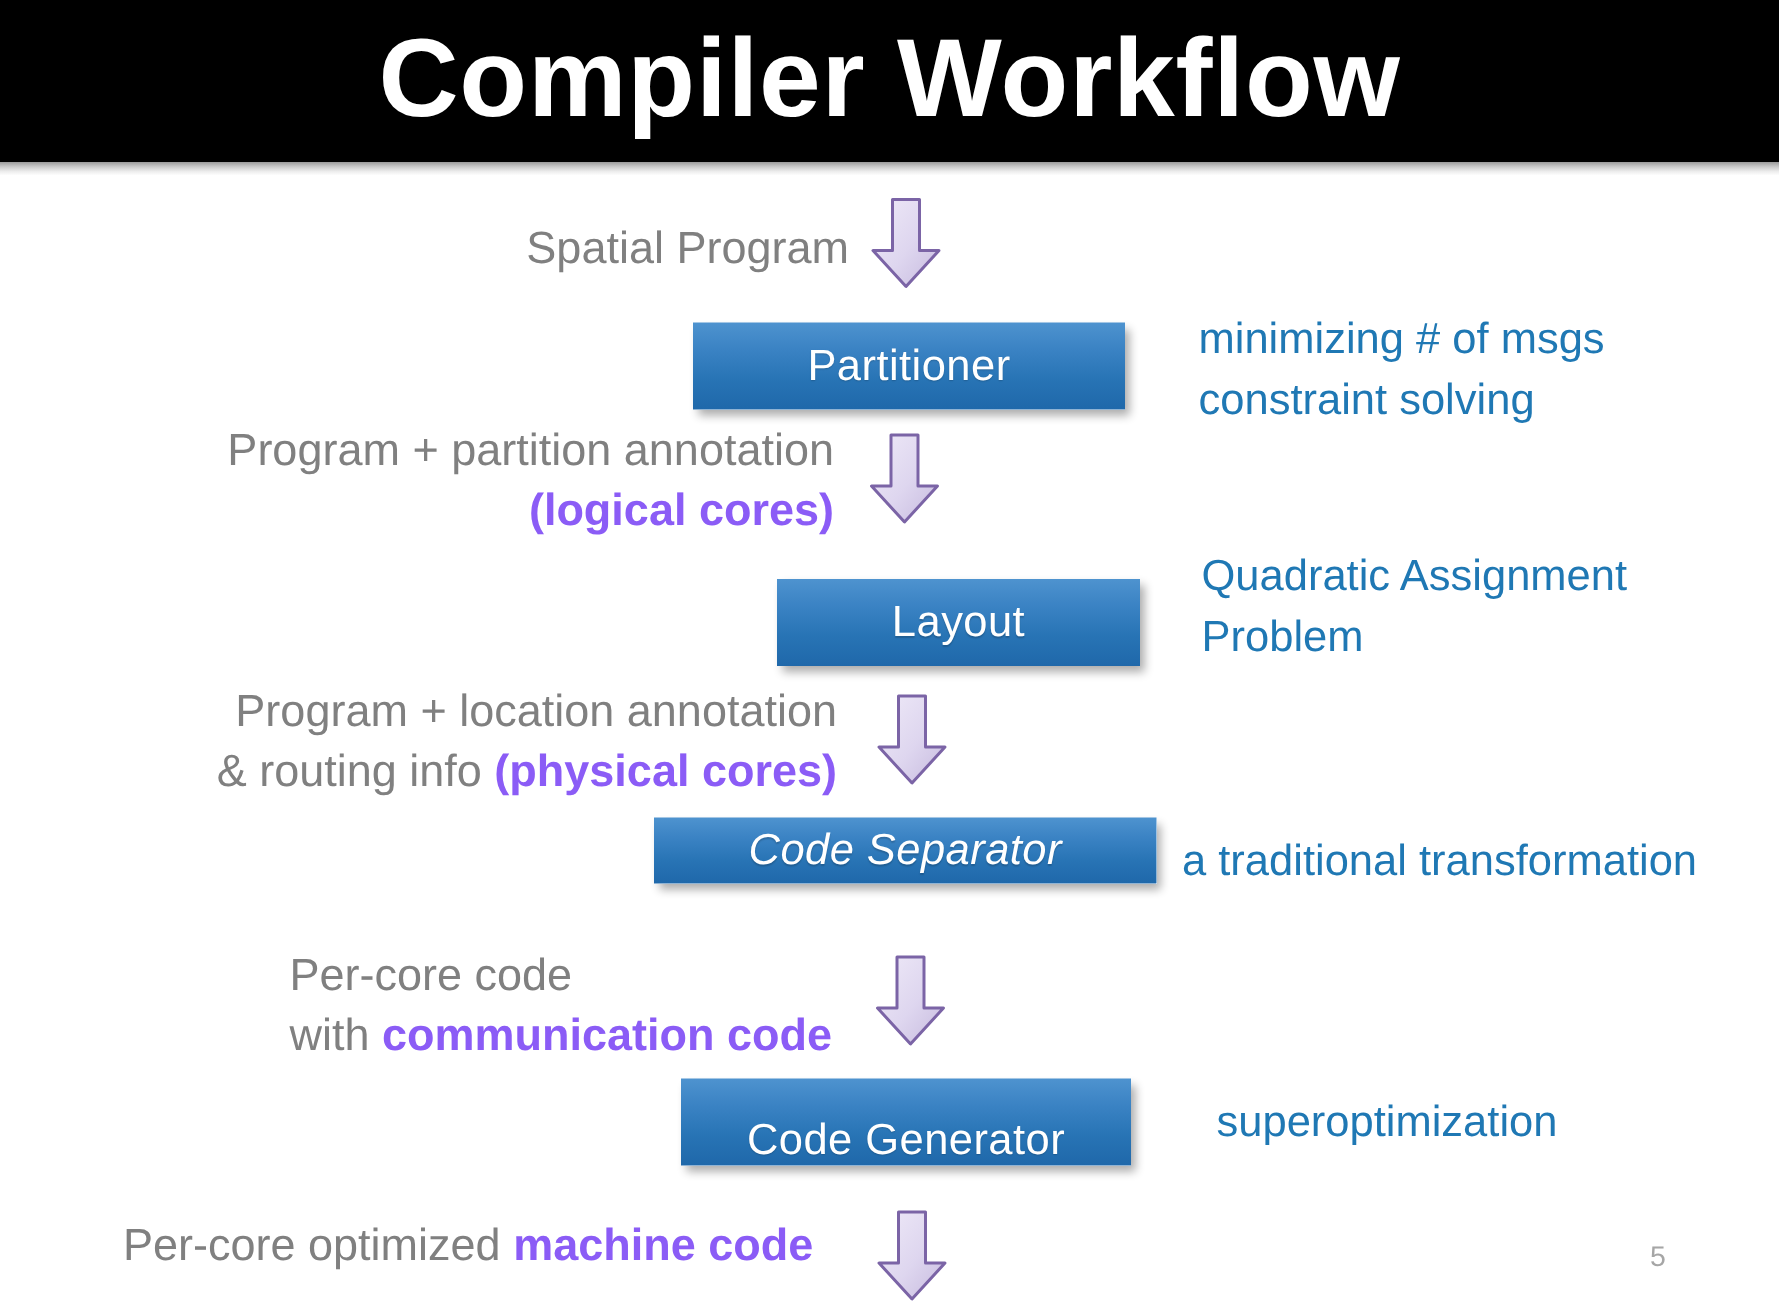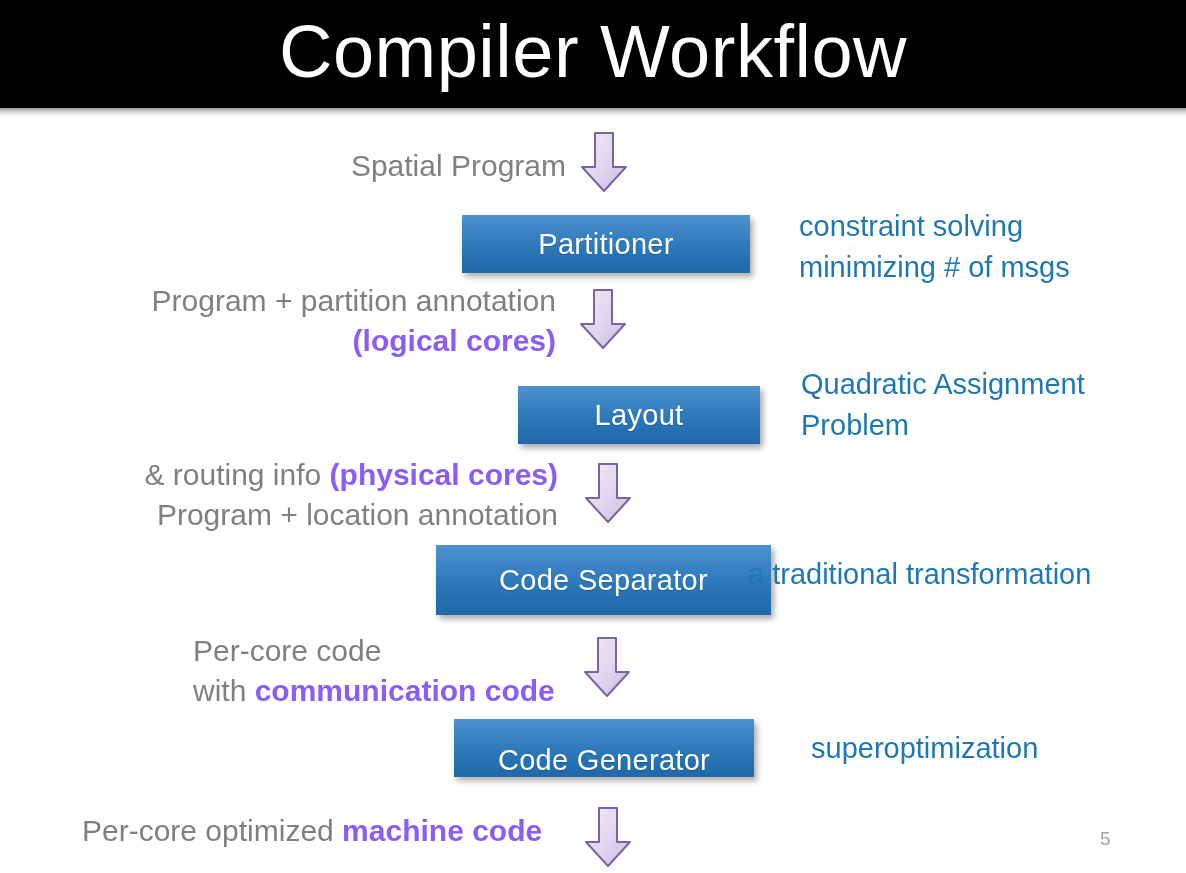--- a/index.html
+++ b/index.html
@@ -29,21 +29,21 @@
   }
   #title-text {
     position: absolute;
     left: 0;
     top: 4px;
     width: 1186px;
     text-align: center;
     color: #ffffff;
     font-family: "Liberation Sans", sans-serif;
     font-size: 74px;
-    font-weight: 400;
+    font-weight: 700;
     letter-spacing: 0.5px;
     line-height: 96px;
     white-space: nowrap;
   }
   #banner-shadow {
     position: absolute;
     left: 0;
     top: 108px;
     width: 1186px;
     height: 9px;
@@ -144,22 +144,22 @@
       </defs>
       <polygon points="16,2 34,2 34,36 47,36 25,60 3,36 16,36" fill="url(#arrGrad1)" stroke="#7b64a6" stroke-width="2" stroke-linejoin="round"></polygon>
     </svg>
   </div>
 
   <div class="stage-box" style="left:462px; top:215px; width:288px; height:58px;">
     <span>Partitioner</span>
   </div>
 
   <div class="annotation" style="left:799px; top:206px;">
+    <div>minimizing # of msgs</div>
     <div>constraint solving</div>
-    <div>minimizing # of msgs</div>
   </div>
 
   <div class="flow-label label-right" style="left:100px; top:281px; width:456px;">
     <div>Program + partition annotation</div>
     <div><b>(logical cores)</b></div>
   </div>
 
   <div class="down-arrow" style="left:578px; top:288px; width:50px; height:63px;">
     <svg viewBox="0 0 50 63" xmlns="http://www.w3.org/2000/svg">
       <defs>
@@ -176,42 +176,42 @@
   <div class="stage-box" style="left:485px; top:386px; width:242px; height:58px;margin-left:33px;">
     <span>Layout</span>
   </div>
 
   <div class="annotation" style="left:801px; top:364px;">
     <div>Quadratic Assignment</div>
     <div>Problem</div>
   </div>
 
   <div class="flow-label label-right" style="left:100px; top:455px; width:458px;">
+    <div>Program + location annotation</div>
     <div><span>&amp; routing info </span><b>(physical cores)</b></div>
-    <div>Program + location annotation</div>
   </div>
 
   <div class="down-arrow" style="left:583px; top:462px; width:50px; height:63px;">
     <svg viewBox="0 0 50 63" xmlns="http://www.w3.org/2000/svg">
       <defs>
         <linearGradient id="arrGrad3" x1="0" y1="0" x2="1" y2="1">
           <stop offset="0%" stop-color="#efeaf8"></stop>
           <stop offset="55%" stop-color="#ded6ef"></stop>
           <stop offset="100%" stop-color="#c6bade"></stop>
         </linearGradient>
       </defs>
       <polygon points="16,2 34,2 34,36 47,36 25,60 3,36 16,36" fill="url(#arrGrad3)" stroke="#7b64a6" stroke-width="2" stroke-linejoin="round"></polygon>
     </svg>
   </div>
 
-  <div class="stage-box" style="left:436px; top:545px; width:335px; height:70px;">
+  <div class="stage-box" style="left:436px; top:545px; width:335px; height:44px;font-style:italic;">
     <span>Code Separator</span>
   </div>
 
-  <div class="annotation" style="left:748px; top:554px;">
+  <div class="annotation" style="left:788px; top:554px;">
     <div>a traditional transformation</div>
   </div>
 
   <div class="flow-label label-left" style="left:193px; top:631px; width:400px;">
     <div>Per-core code</div>
     <div><span>with </span><b>communication code</b></div>
   </div>
 
   <div class="down-arrow" style="left:582px; top:636px; width:50px; height:63px;">
     <svg viewBox="0 0 50 63" xmlns="http://www.w3.org/2000/svg">

